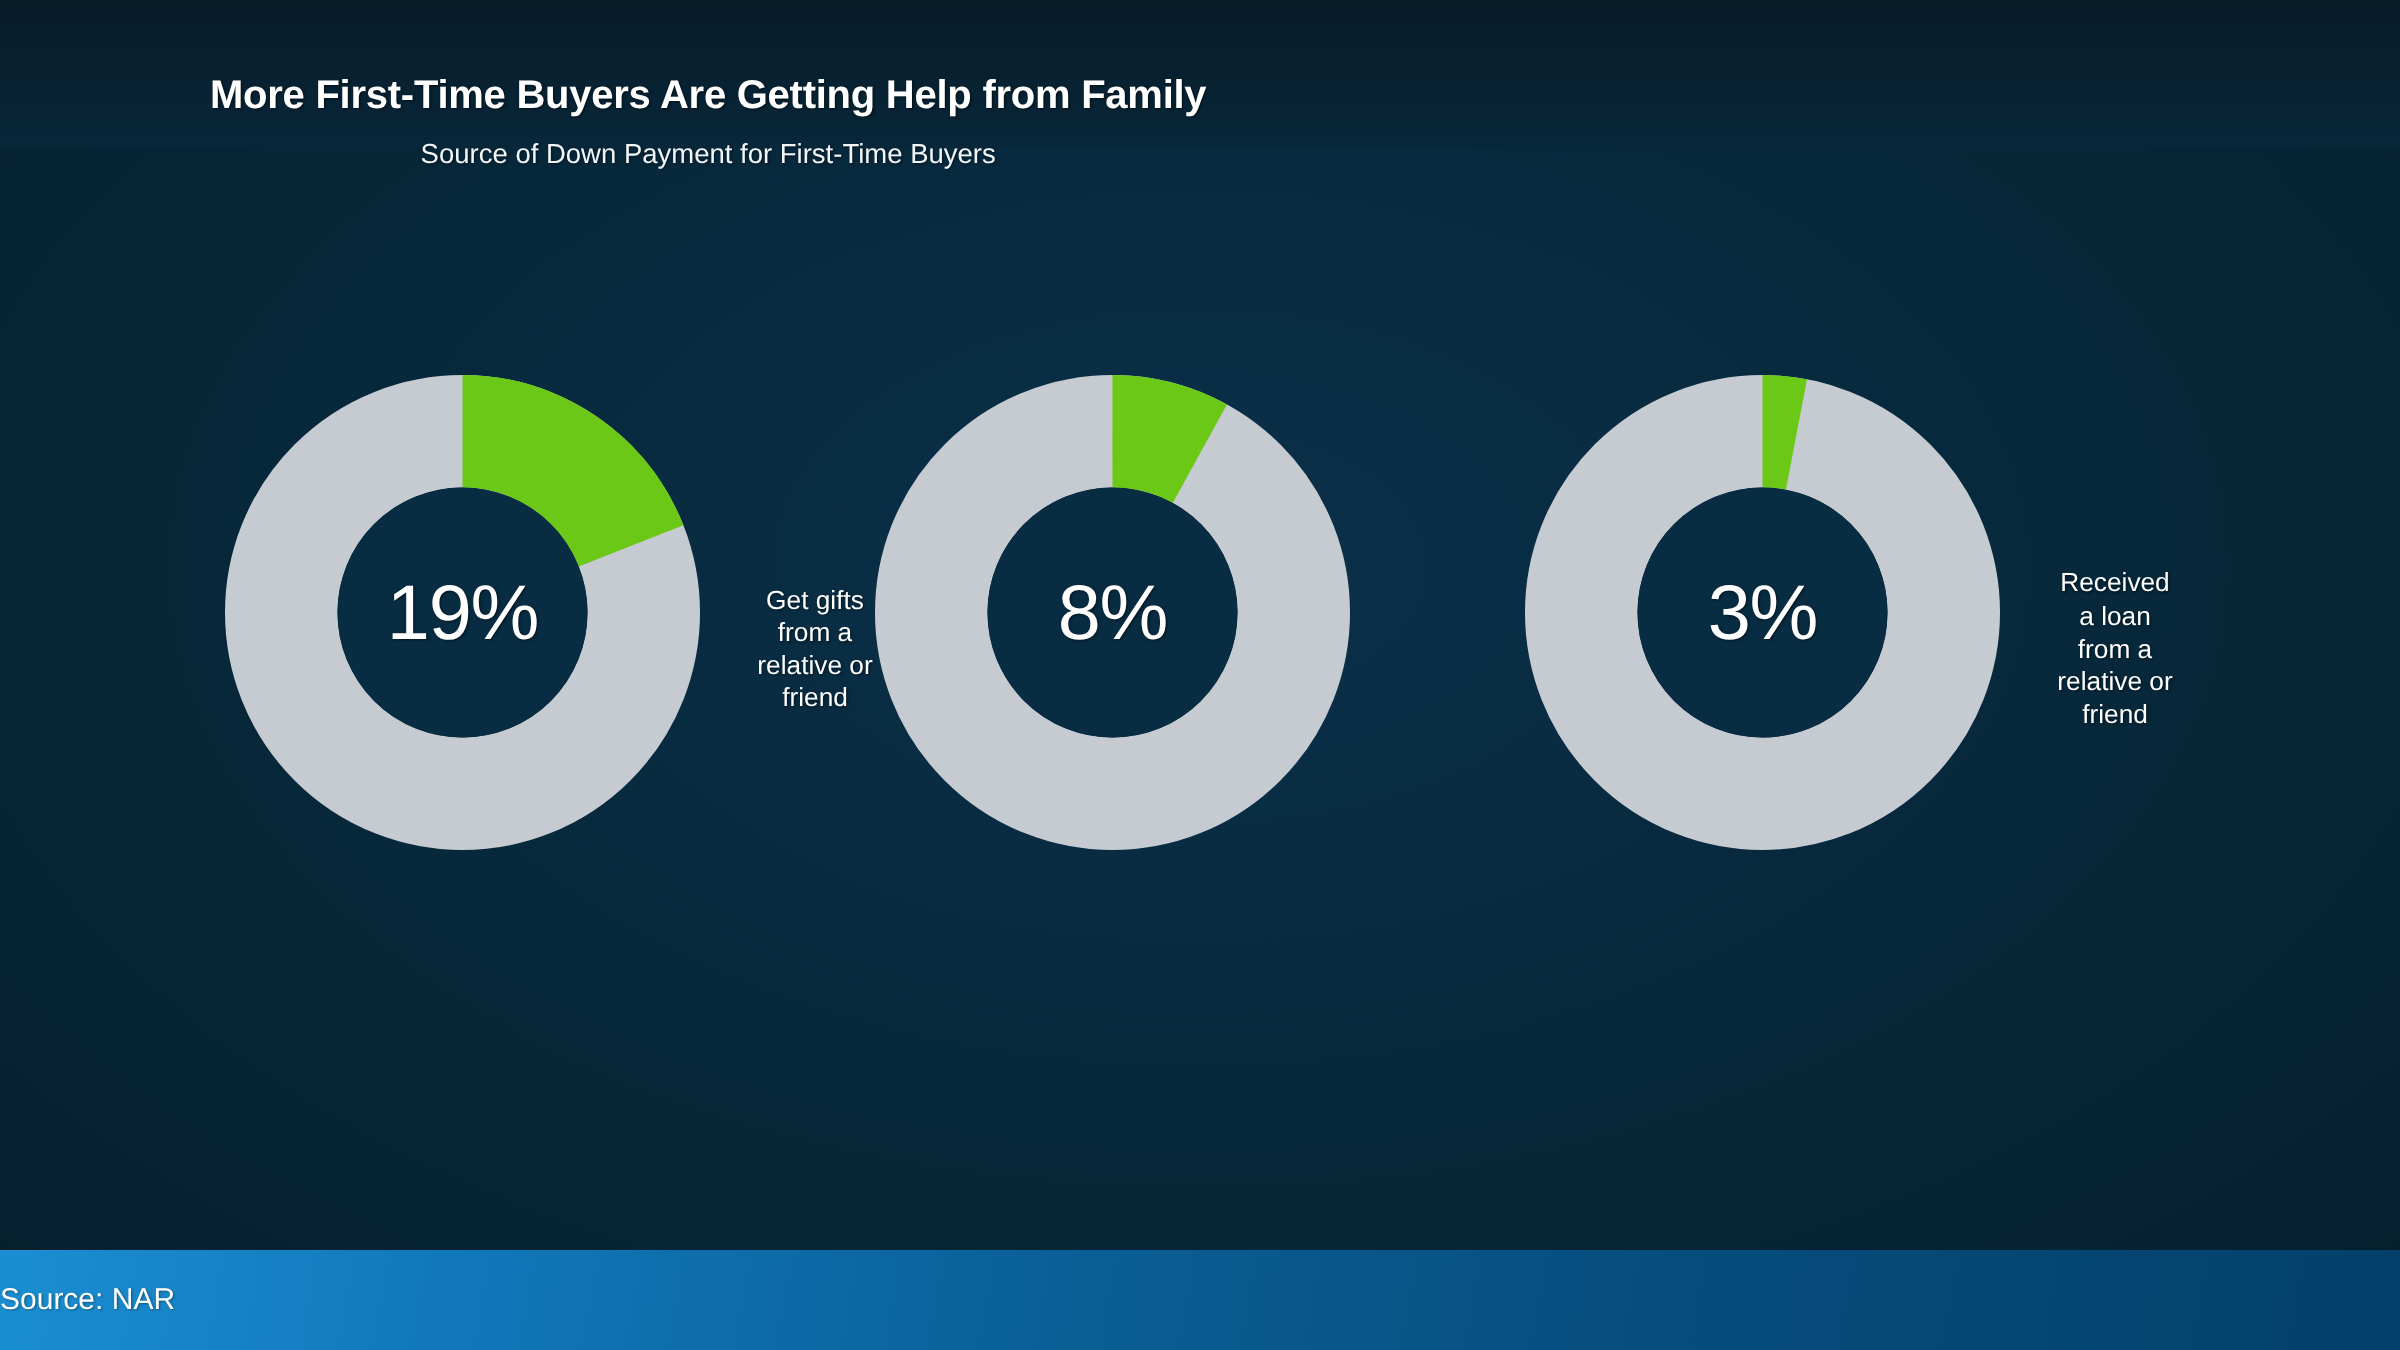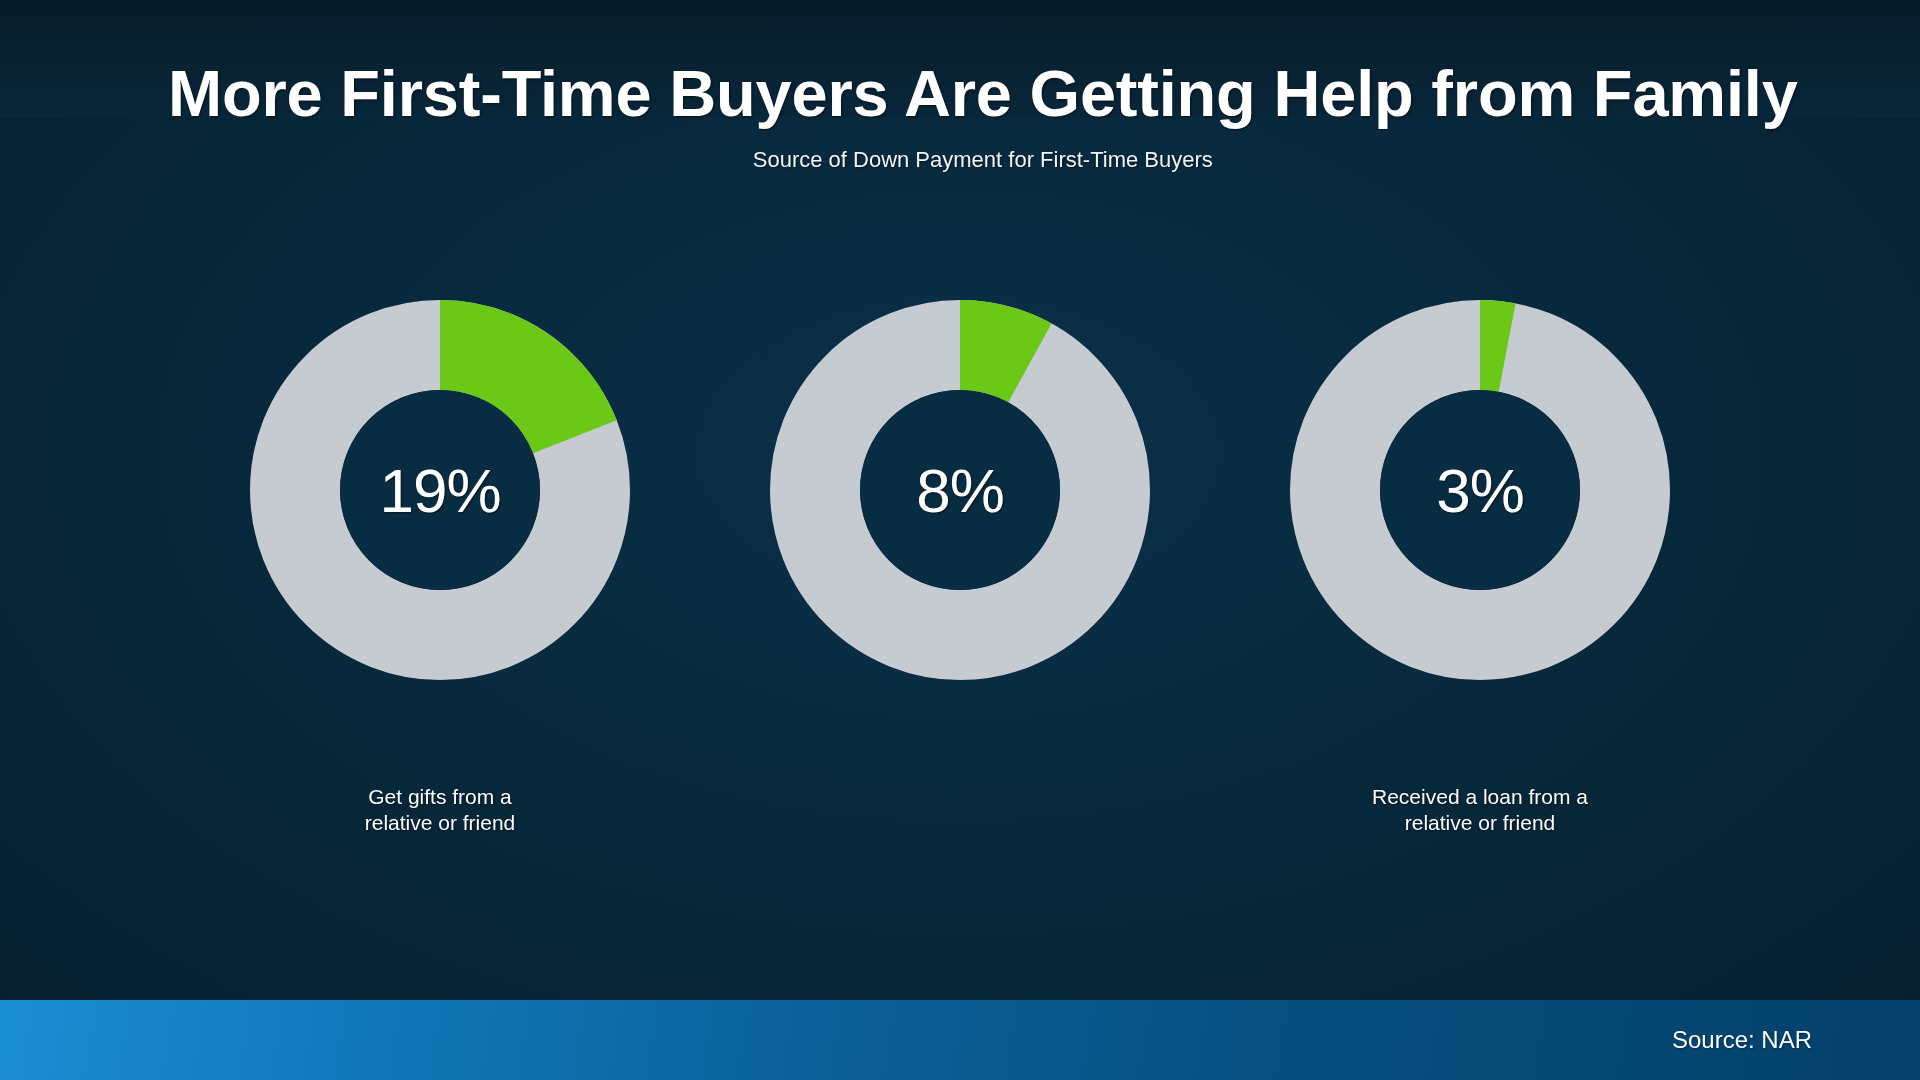--- a/index.html
+++ b/index.html
@@ -34,21 +34,21 @@
   }
 
   .header {
     position: absolute;
     left: 168px;
     top: 58px;
     z-index: 3;
   }
 
   .title {
-    font-size: 65px;
+    font-size: 32px;
     font-weight: bold;
     color: #ffffff;
     letter-spacing: -0.2px;
     line-height: 1.12;
     white-space: nowrap;
     text-shadow: 1px 1px 2px rgba(0,0,0,0.55);
   }
 
   .subtitle {
     margin-top: 16px;
@@ -68,21 +68,21 @@
     width: 1920px;
     display: flex;
     justify-content: center;
     align-items: flex-start;
     z-index: 3;
   }
 
   .chart-cell {
     width: 520px;
     display: flex;
-    flex-direction: column;
+    flex-direction: row;
     align-items: center;
     gap: 44px;
   }
 
   .donut-wrap {
     position: relative;
     width: 380px;
     height: 380px;
   }
 
@@ -120,21 +120,21 @@
 
   .footer {
     position: absolute;
     left: 0;
     bottom: 0;
     width: 1920px;
     height: 80px;
     background: linear-gradient(100deg, #1b8ed2 0%, #1179bb 18%, #0a5e96 45%, #064d7c 70%, #03406a 100%);
     display: flex;
     align-items: center;
-    justify-content: flex-end;
+    justify-content: flex-start;
     z-index: 4;
     margin-top: 16px;
   }
 
   .footer-source {
     color: #ffffff;
     font-size: 24px;
     padding-right: 108px;
     text-shadow: 1px 1px 2px rgba(0,0,0,0.35);
   }

